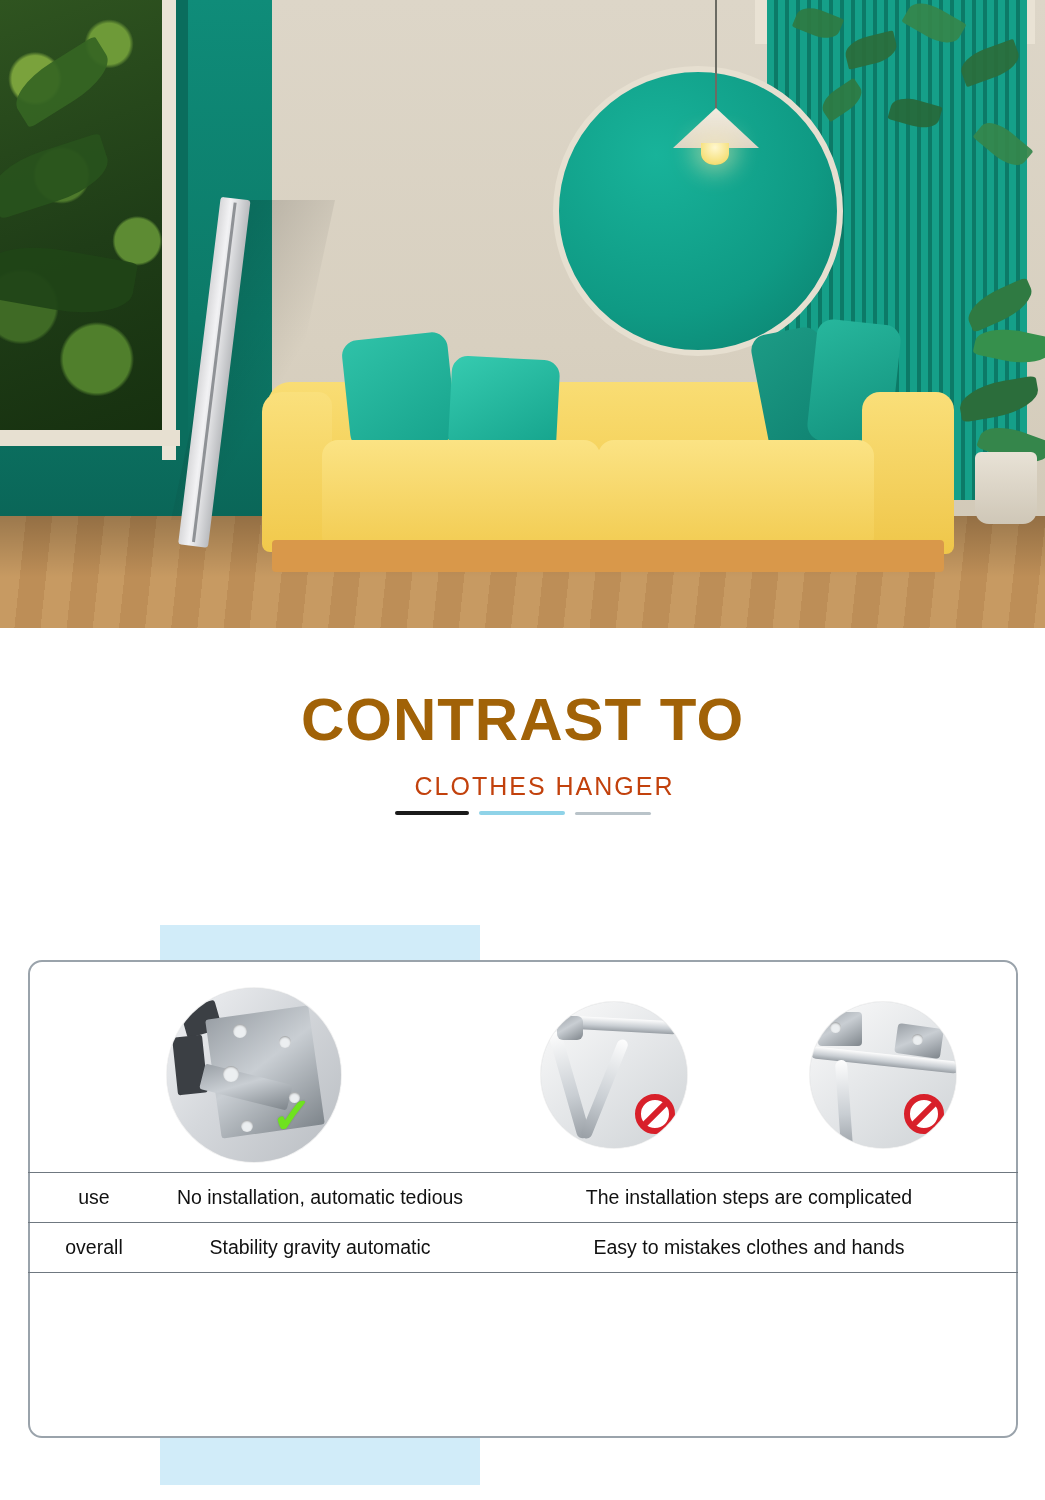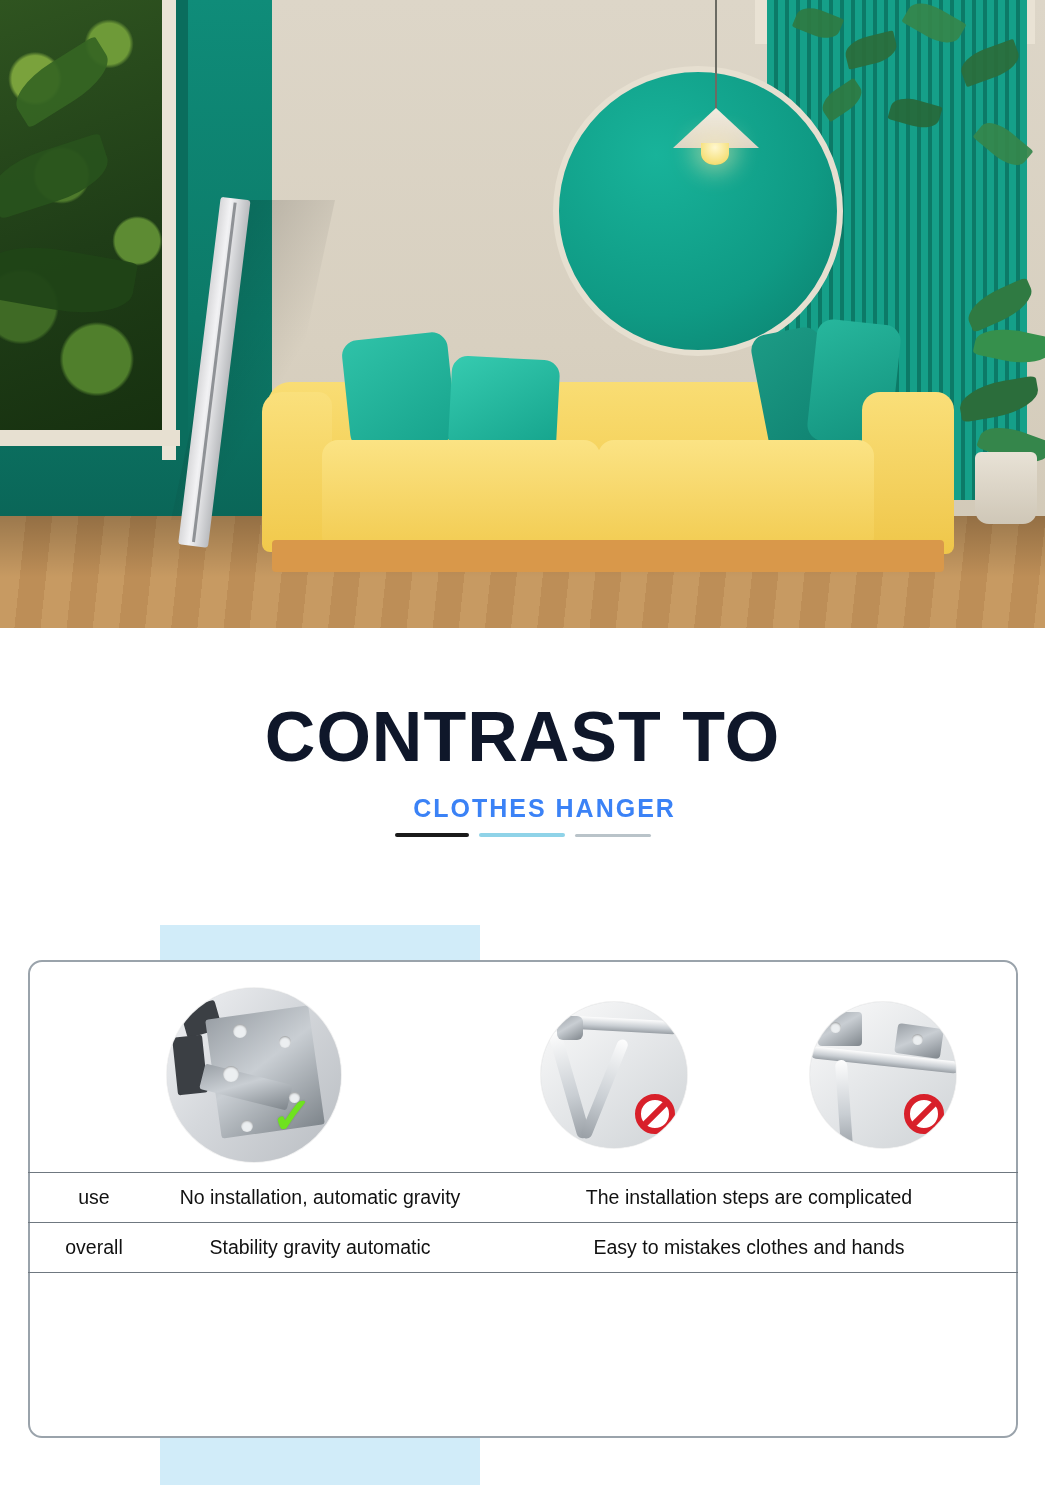--- a/index.html
+++ b/index.html
@@ -253,32 +253,32 @@
   .title-wrap {
     position: absolute;
     top: 628px; left: 0;
     width: 1045px;
     text-align: center;
     padding-top: 62px;
   }
   .main-title {
     font-family: "Liberation Sans", sans-serif;
     font-weight: bold;
-    font-size: 70px;
+    font-size: 60px;
     letter-spacing: 1px;
-    color: #0f172a;
+    color: #a16207;
     line-height: 1;
-    margin: 12px;
+    margin: 0;
   }
   .sub-title {
     margin-top: 22px;
     font-size: 25px;
     letter-spacing: 2px;
-    color: #3b82f6;
-    font-weight: 700;
+    color: #c2410c;
+    font-weight: 400;
     margin-left: 44px;
   }
   .rule-row {
     margin-top: 10px;
     display: flex;
     justify-content: center;
     align-items: center;
     gap: 10px;
   }
   .rule {
@@ -533,21 +533,21 @@
       <div class="no-sign"></div>
     </div>
   </div>
 
 </div>
 
 <table class="cmp">
   <tbody>
     <tr>
       <td class="label">use</td>
-      <td class="good-col">No installation, automatic gravity</td>
+      <td class="good-col">No installation, automatic tedious</td>
       <td class="bad-col">The installation steps are complicated</td>
     </tr>
     <tr>
       <td class="label">overall</td>
       <td class="good-col">Stability gravity automatic</td>
       <td class="bad-col">Easy to mistakes clothes and hands</td>
     </tr>
   </tbody>
 </table>
 

